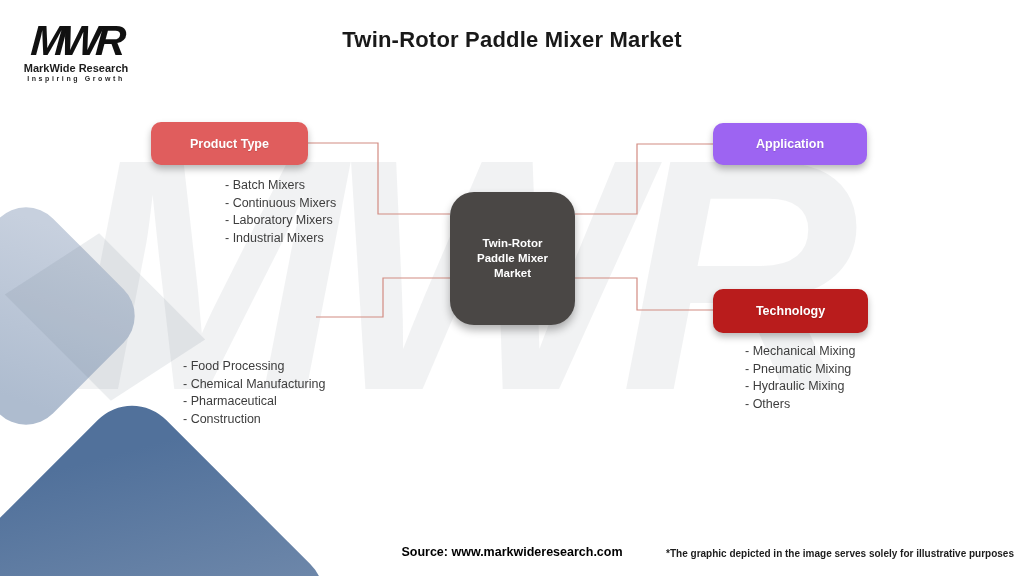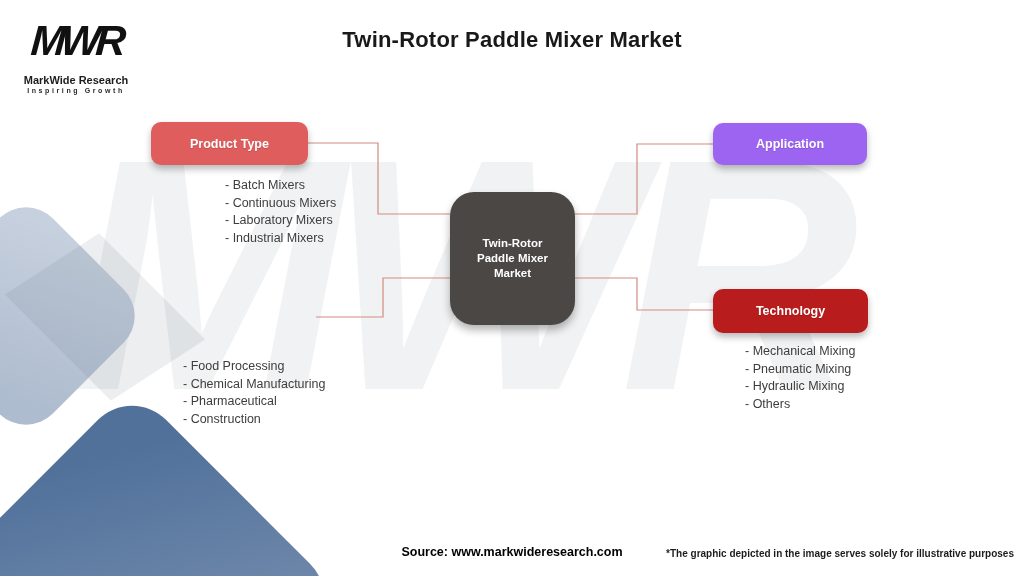--- a/index.html
+++ b/index.html
@@ -72,21 +72,21 @@
     font-size: 42px;
     line-height: 38px;
     font-weight: bold;
     font-style: italic;
     letter-spacing: -5px;
     transform: skewX(-4deg);
   }
   .logo-name {
     font-size: 11px;
     font-weight: bold;
-    margin-top: 14px;
+    margin-top: 2px;
     letter-spacing: 0px;
     color: #1c1c1c;
     white-space: nowrap;
   }
   .logo-tagline {
     font-size: 7px;
     font-weight: bold;
     letter-spacing: 2.6px;
     margin-top: 1px;
     color: #2a2a2a;

